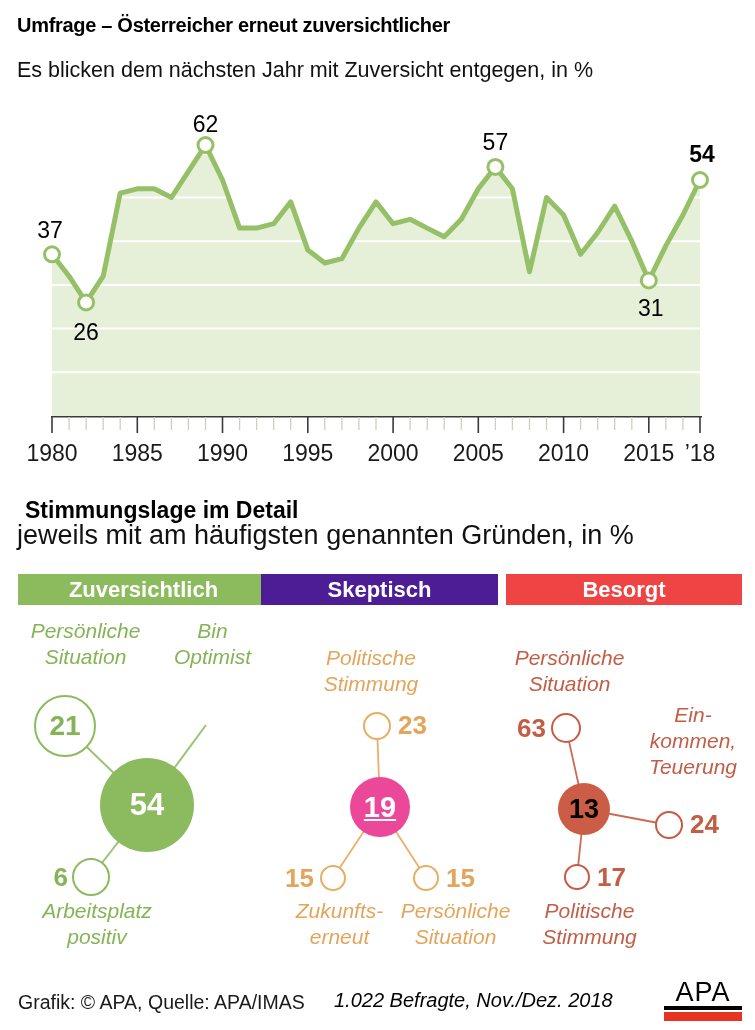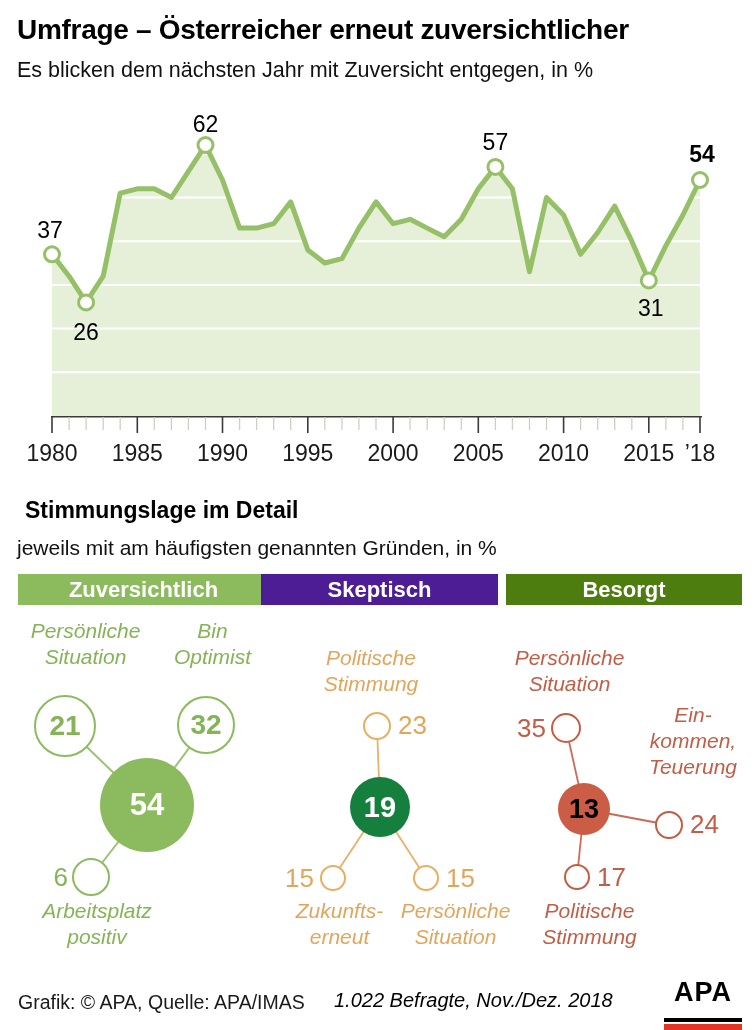--- a/index.html
+++ b/index.html
@@ -1,50 +1,50 @@
 <!DOCTYPE html>
 <html><head>
 <meta charset="utf-8">
 <style>
   html,body{margin:0;padding:0;background:#fff;}
   .page{position:relative;width:755px;height:1030px;background:#fff;overflow:hidden;
         font-family:"Liberation Sans",sans-serif;color:#111;}
-  .title{position:absolute;left:17px;top:14px;margin:0;font-size:28px;font-weight:bold;
+  .title{position:absolute;left:17px;top:14px;margin:0;font-size:20px;font-weight:bold;
          letter-spacing:-0.3px;color:#000;}
   .subtitle{position:absolute;left:17px;top:58px;font-size:21.5px;color:#111;}
   #trend-svg{position:absolute;left:0;top:95px;font-family:inherit;}
   .detail-title{position:absolute;left:17px;top:489px;margin:8px;font-size:23px;font-weight:bold;color:#000;}
-  .detail-subtitle{position:absolute;left:17px;top:536px;font-size:21px;color:#111;}
+  .detail-subtitle{position:absolute;left:17px;top:520px;font-size:27px;color:#111;}
   .bar{position:absolute;top:574px;height:31px;display:flex;align-items:center;justify-content:center;
        color:#fff;font-size:22px;font-weight:bold;}
   .bar-green{left:18px;width:251px;background:#8cbb5e;}
   .bar-orange{left:261px;width:237px;background:#4c1d95;}
-  .bar-red{left:506px;width:236px;background:#4d7c0f;}
+  .bar-red{left:506px;width:236px;background:#ef4444;}
   .bubbles{position:absolute;left:0;top:610px;width:755px;height:368px;}
   .connectors{position:absolute;left:0;top:0;}
   .blabel{position:absolute;font-style:italic;font-size:21px;line-height:26px;text-align:center;
           white-space:pre-line;}
   .g-text{color:#85b456;}
   .o-text{color:#e3a55c;}
   .r-text{color:#c45d45;}
   .bubble{position:absolute;border-radius:50%;background:#fff;display:flex;align-items:center;
           justify-content:center;font-weight:bold;box-sizing:border-box;}
   .b-green{border:2px solid #8cbb5e;color:#85b456;}
   .b-orange{border:2px solid #e8ae62;color:#e3a55c;}
   .b-red{border:2px solid #c65b44;color:#c45d45;}
   .b-fill-green{background:#8cba5f;border:none;color:#fff;}
-  .b-fill-orange{background:#15803d;border:none;color:#fff;}
+  .b-fill-orange{background:#ec4899;border:none;color:#fff;text-decoration:underline;}
   .b-fill-red{background:#cb5c45;border:none;color:#000000;}
-  .bnum{position:absolute;font-weight:normal;font-size:26px;line-height:28px;}
+  .bnum{position:absolute;font-weight:bold;font-size:26px;line-height:28px;}
   .num-right{text-align:right;}
   .footer-credit{position:absolute;left:18px;top:991px;font-size:19.5px;color:#1a1a1a;}
   .footer-sample{position:absolute;left:318px;top:989px;font-size:20px;font-style:italic;color:#000000;margin-left:16px;}
   .apa-logo{position:absolute;left:664px;top:978px;width:78px;}
-  .apa-text{font-size:27px;font-weight:bold;letter-spacing:1px;color:#000;text-align:center;
-            border-bottom:4px solid #000;padding-bottom:12px;line-height:28px;}
+  .apa-text{font-size:27px;font-weight:normal;letter-spacing:1px;color:#000;text-align:center;
+            border-bottom:4px solid #000;padding-bottom:0px;line-height:28px;}
   .apa-red{height:9px;background:#e63322;margin-top:2px;}
 </style>
 </head>
 <body>
 
 <div class="page">
 
   <h1 class="title">Umfrage – Österreicher erneut zuversichtlicher</h1>
   <div class="subtitle">Es blicken dem nächsten Jahr mit Zuversicht entgegen, in %</div>
 
@@ -138,21 +138,20 @@
       <line x1="584" y1="199" x2="566" y2="118" stroke="#cb6a55" stroke-width="1.8"></line>
       <line x1="584" y1="199" x2="669" y2="215" stroke="#cb6a55" stroke-width="1.8"></line>
       <line x1="584" y1="199" x2="577" y2="267" stroke="#cb6a55" stroke-width="1.8"></line>
     </svg>
 
     <div class="blabel g-text" style="left:8px;top:8px;width:155px;">Persönliche
 Situation</div>
     <div class="blabel g-text" style="left:160px;top:8px;width:105px;">Bin
 Optimist</div>
     <div class="bubble b-green" style="left:34px;top:85px;width:62px;height:62px;font-size:28px;">21</div>
-    <div class="bubble b-green" style="left:177px;top:86px;width:58px;height:58px;font-size:28px;">32</div>
     <div class="bubble b-fill-green" style="left:100px;top:148px;width:94px;height:94px;font-size:31px;">54</div>
     <div class="bubble b-green" style="left:72px;top:248px;width:38px;height:38px;"></div>
     <div class="bnum num-right g-text" style="left:26px;top:253px;width:42px;">6</div>
     <div class="blabel g-text" style="left:12px;top:288px;width:170px;">Arbeitsplatz
 positiv</div>
 
     <div class="blabel o-text" style="left:296px;top:35px;width:150px;">Politische
 Stimmung</div>
     <div class="bubble b-orange" style="left:363px;top:102px;width:28px;height:28px;"></div>
     <div class="bnum o-text" style="left:398px;top:101px;width:44px;">23</div>
@@ -162,21 +161,21 @@
     <div class="bubble b-orange" style="left:413px;top:255px;width:26px;height:26px;"></div>
     <div class="bnum o-text" style="left:446px;top:254px;width:42px;">15</div>
     <div class="blabel o-text" style="left:262px;top:288px;width:155px;">Zukunfts-
 erneut</div>
     <div class="blabel o-text" style="left:378px;top:288px;width:155px;">Persönliche
 Situation</div>
 
     <div class="blabel r-text" style="left:492px;top:35px;width:155px;">Persönliche
 Situation</div>
     <div class="bubble b-red" style="left:551px;top:103px;width:30px;height:30px;"></div>
-    <div class="bnum num-right r-text" style="left:500px;top:104px;width:46px;">35</div>
+    <div class="bnum num-right r-text" style="left:500px;top:104px;width:46px;">63</div>
     <div class="bubble b-fill-red" style="left:558px;top:173px;width:52px;height:52px;font-size:27px;">13</div>
     <div class="blabel r-text" style="left:634px;top:92px;width:118px;">Ein-
 kommen,
 Teuerung</div>
     <div class="bubble b-red" style="left:655px;top:201px;width:28px;height:28px;"></div>
     <div class="bnum r-text" style="left:690px;top:200px;width:44px;">24</div>
     <div class="bubble b-red" style="left:564px;top:254px;width:26px;height:26px;"></div>
     <div class="bnum r-text" style="left:597px;top:253px;width:42px;">17</div>
     <div class="blabel r-text" style="left:512px;top:288px;width:155px;">Politische
 Stimmung</div>

